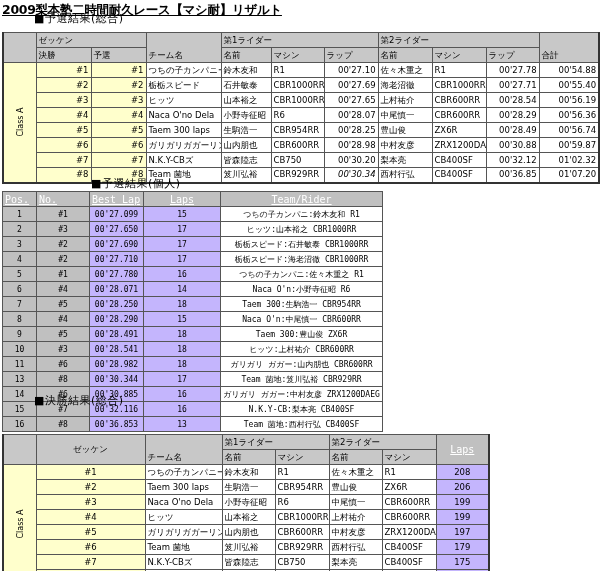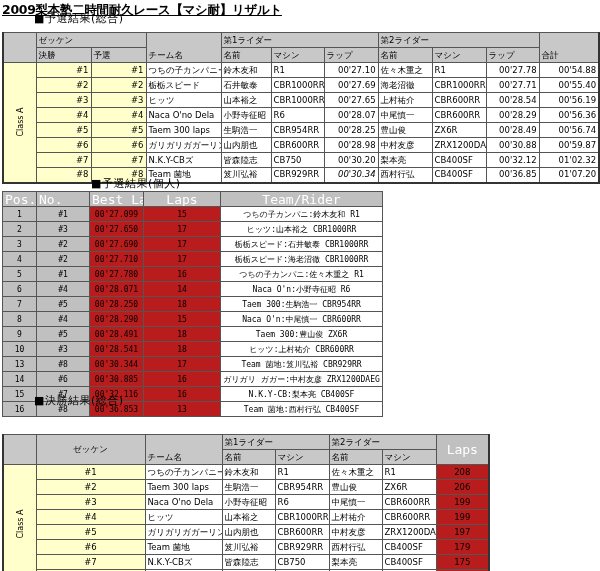--- a/index.html
+++ b/index.html
@@ -5,30 +5,30 @@
   * { box-sizing: border-box; margin: 0; padding: 0; }
   html, body { width: 600px; height: 571px; background: #ffffff; overflow: hidden; }
   body { font-family: "DejaVu Sans", "Liberation Sans", sans-serif; color: #000; position: relative; }
   .title { position: absolute; left: 2px; top: 2px; font-size: 12.5px; font-weight: bold; text-decoration: underline; letter-spacing: -0.3px; white-space: nowrap; }
   .sec { position: absolute; font-size: 11px; white-space: nowrap; letter-spacing: 0.5px; }
   table { position: absolute; border-collapse: collapse; table-layout: fixed; font-size: 8.5px; }
   td { border: 1px solid #555; height: 15px; padding: 0 2px; white-space: nowrap; overflow: hidden; line-height: 13px; }
   .hd { background: #c8c8c8; }
   .hd-dot { background-color: #c0c0c0; background-image: radial-gradient(#d8d8d8 0.6px, transparent 0.7px); background-size: 2px 2px; }
   .yel { background: #ffffcc; }
-  .grn { background: #b91c1c; }
+  .grn { background: #c4b5fd; }
   .gry { background: #c0c0c0; }
   .r { text-align: right; }
   .c { text-align: center; }
   .cls { position: relative; }
   .cls span { position: absolute; left: 50%; top: 50%; transform: translate(-50%,-50%) rotate(-90deg); white-space: nowrap; font-size: 8px; }
   .thick-l { border-left: 2px solid #333; }
   .thick-r { border-right: 2px solid #333; }
   .mono { font-family: "DejaVu Sans Mono", "Liberation Mono", monospace; font-size: 8px; }
-  .mhd { color: #fff; font-family: "DejaVu Sans Mono", "Liberation Mono", monospace; font-size: 13px; }
+  .mhd { color: #fff; font-family: "DejaVu Sans Mono", "Liberation Mono", monospace; font-size: 10px; text-decoration: underline; }
 </style>
 </head>
 <body>
 
 <div class="title">2009梨本塾二時間耐久レース【マシ耐】リザルト</div>
 
 <div class="sec" style="left:34px; top:11px;">■予選結果(総合)</div>
 <table id="t1" style="left:2px; top:32px; width:596px;">
   <colgroup>
     <col style="width:33px">
@@ -249,20 +249,27 @@
         <td class="c mono">Taem 300:豊山俊 ZX6R</td>
       </tr>
       <tr>
         <td class="gry c mono">10</td>
         <td class="gry c mono">#3</td>
         <td class="grn c mono">00'28.541</td>
         <td class="grn c mono">18</td>
         <td class="c mono">ヒッツ:上村祐介 CBR600RR</td>
       </tr>
       <tr>
+        <td class="gry c mono">11</td>
+        <td class="gry c mono">#6</td>
+        <td class="grn c mono">00'28.982</td>
+        <td class="grn c mono">18</td>
+        <td class="c mono">ガリガリ ガガー:山内朋也 CBR600RR</td>
+      </tr>
+      <tr>
         <td class="gry c mono">13</td>
         <td class="gry c mono">#8</td>
         <td class="grn c mono">00'30.344</td>
         <td class="grn c mono">17</td>
         <td class="c mono">Team 菌地:笈川弘裕 CBR929RR</td>
       </tr>
       <tr>
         <td class="gry c mono">14</td>
         <td class="gry c mono">#6</td>
         <td class="grn c mono">00'30.885</td>

